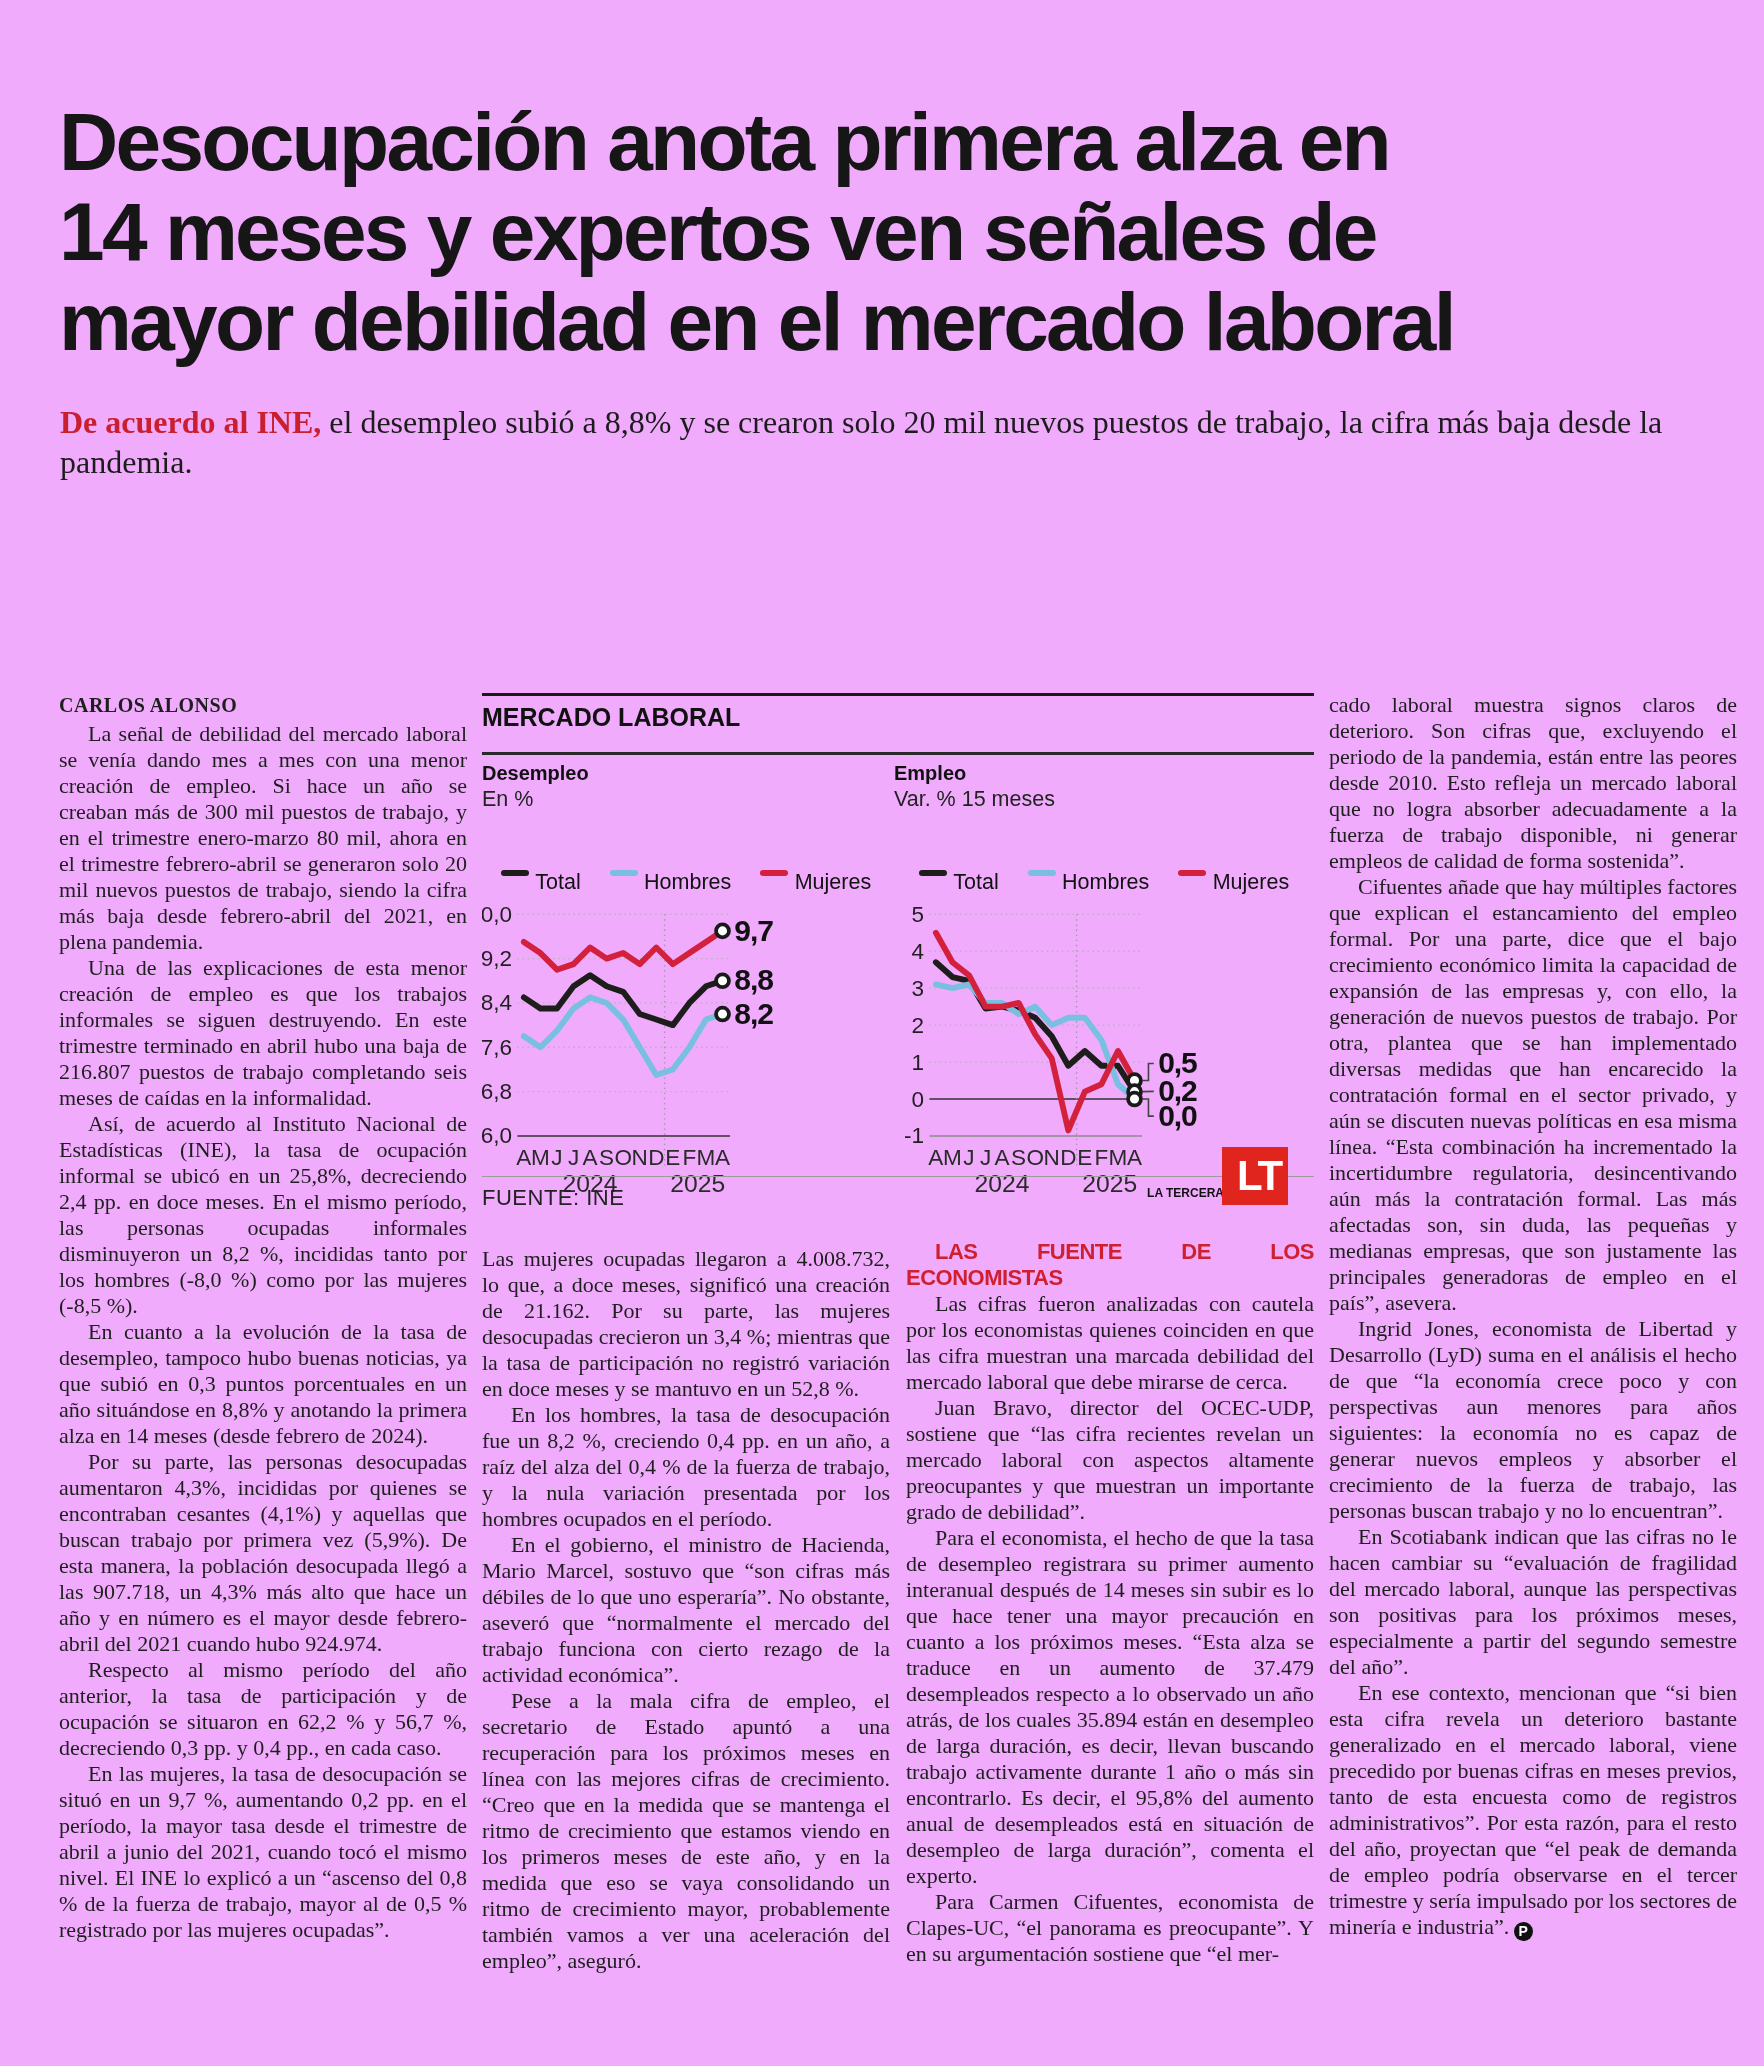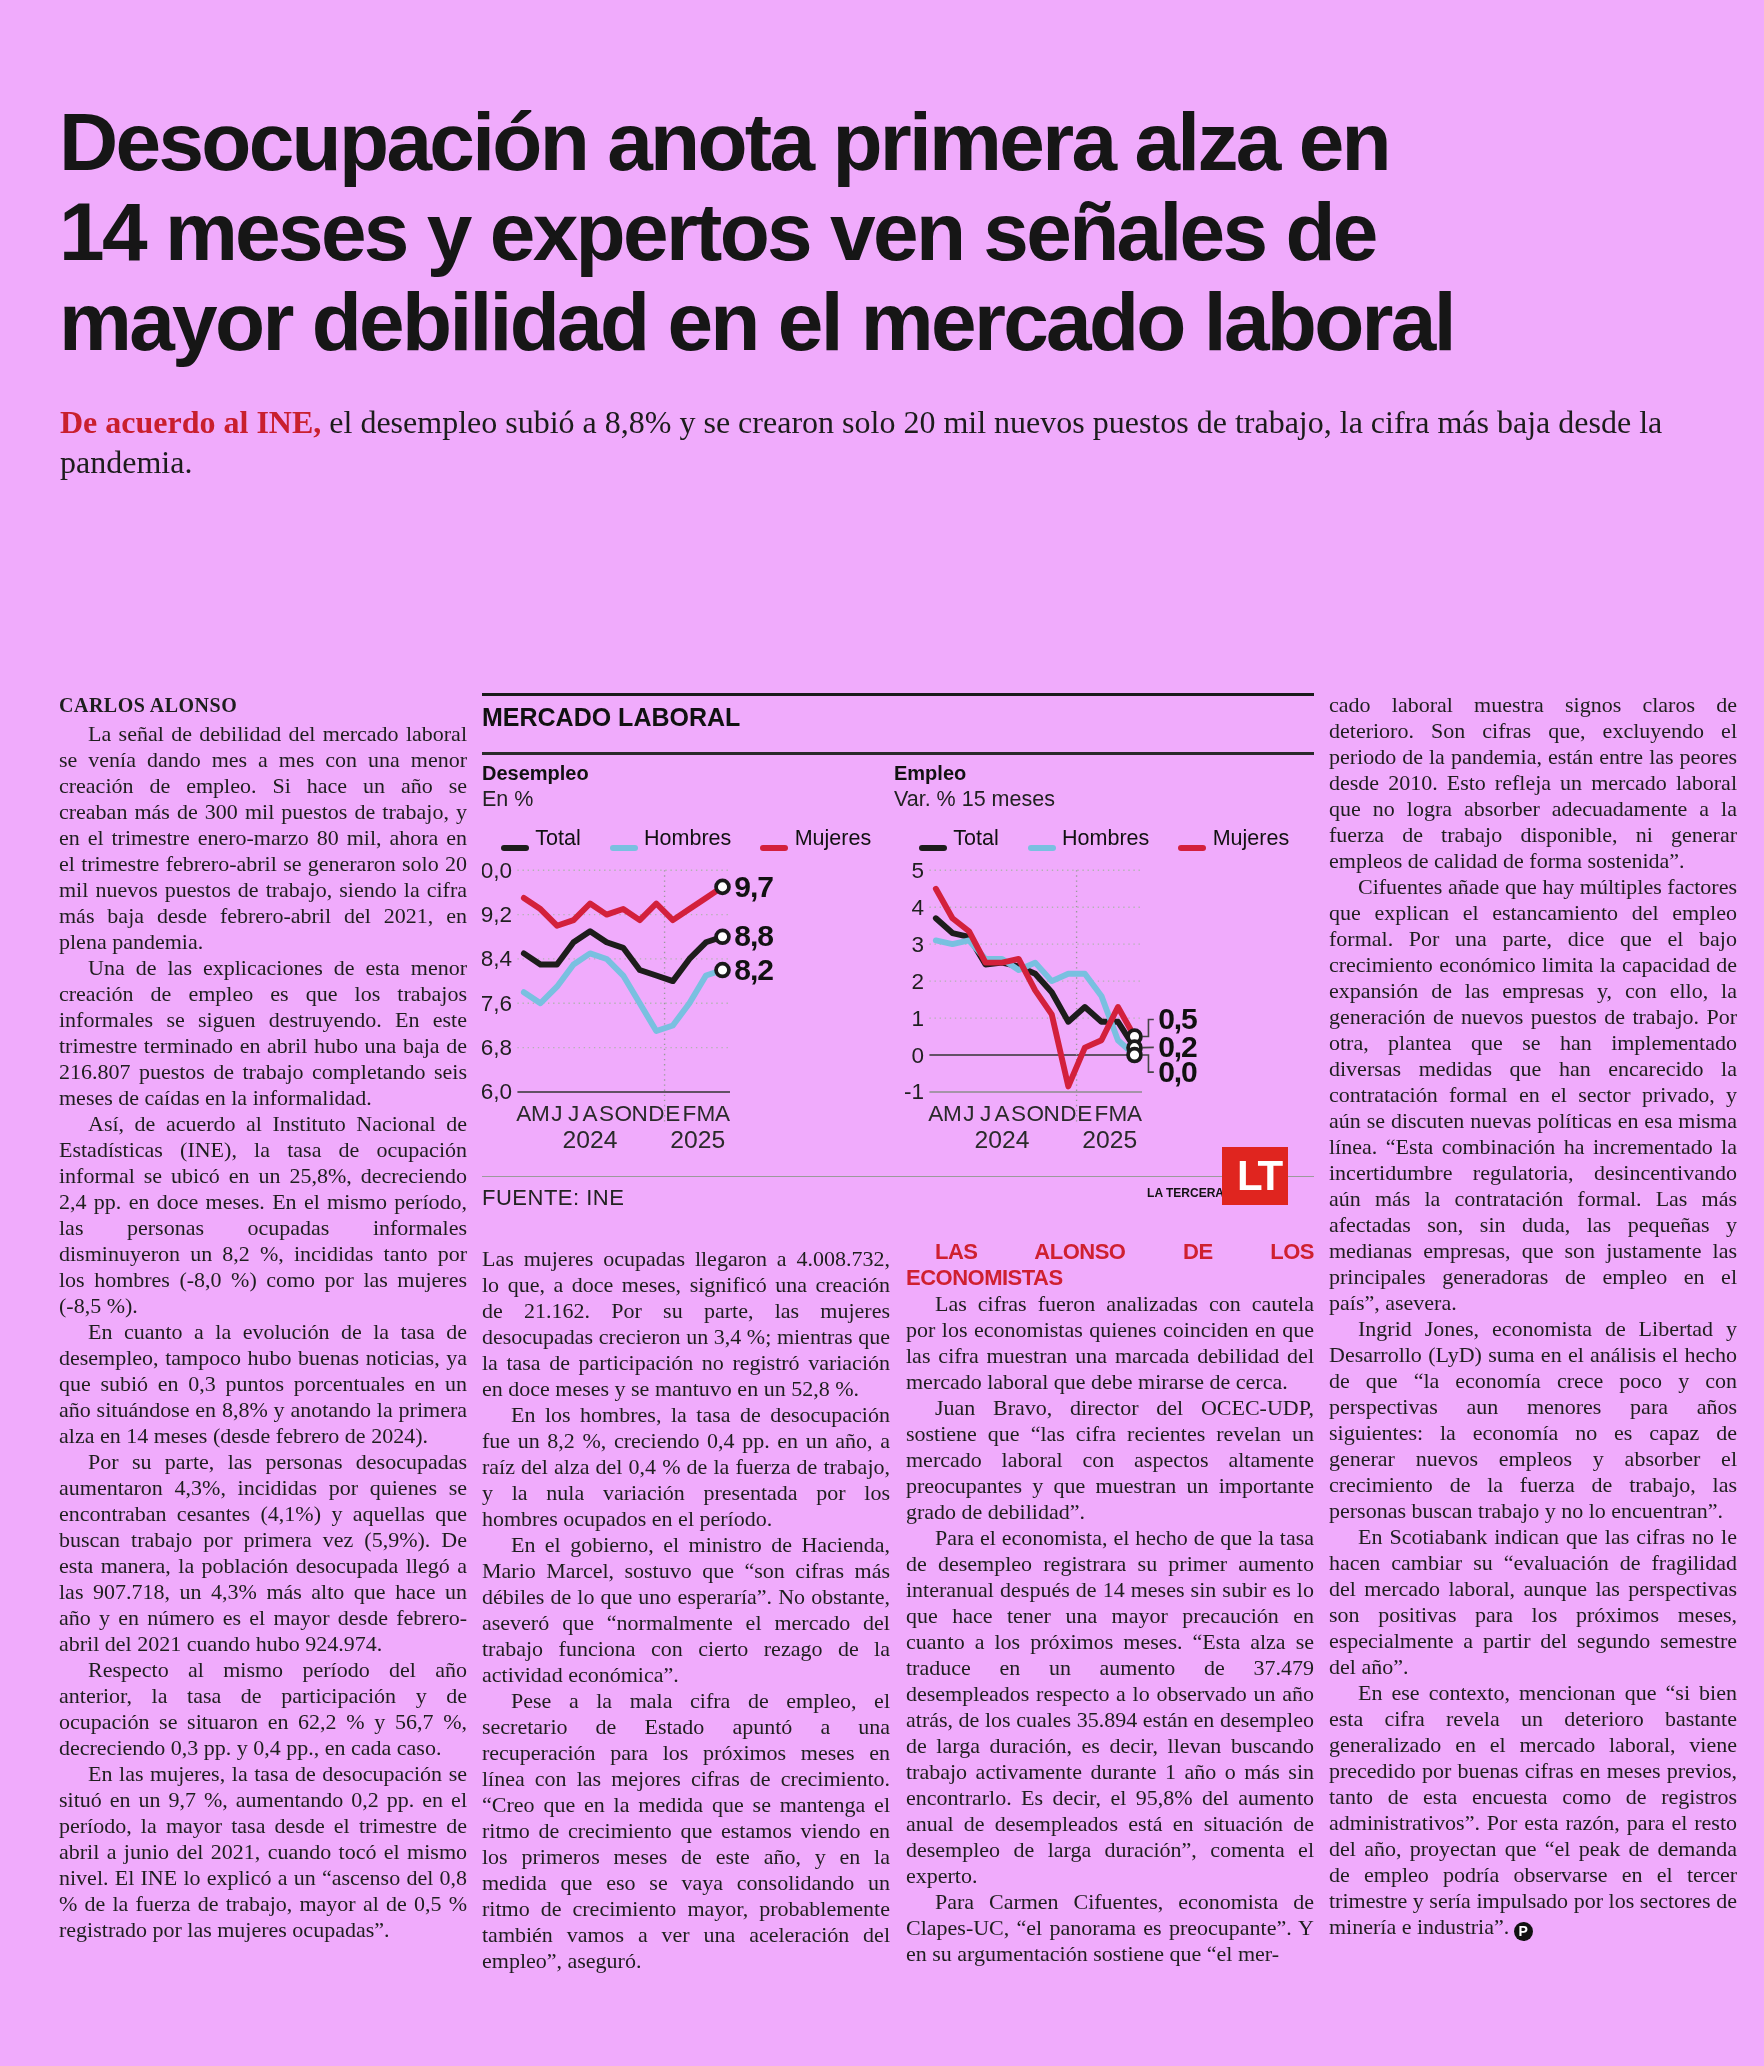--- a/index.html
+++ b/index.html
@@ -27,21 +27,21 @@
                font-family:"Liberation Sans", sans-serif;text-decoration:underline;}
   .rule-top{position:absolute;left:0;top:0;width:832px;height:2.7px;background:#1a1a1a;}
   .kicker{position:absolute;left:0;top:9.7px;font-weight:bold;font-size:25px;letter-spacing:0;color:#111;}
   .rule-mid{position:absolute;left:0;top:59px;width:832px;height:2.7px;background:#2a2a2a;}
   .panel{position:absolute;top:69px;height:344px;}
   .panel.left{left:0;width:408px;}
   .panel.right{left:412px;width:420px;}
   .chart-title{font-weight:bold;font-size:20px;color:#111;margin:0;}
   .chart-sub{font-size:21.5px;color:#222;margin:2.1px 0 0 0;}
   .legend{display:flex;justify-content:center;gap:29px;margin-top:14px;font-size:21.5px;color:#111;}
-  .legend-item{display:flex;align-items:flex-end;gap:6.4px;}
+  .legend-item{display:flex;align-items:flex-start;gap:6.4px;margin-top:44px;}
   .legend-swatch{display:inline-block;width:28px;height:5.9px;border-radius:3.2px;}
   .chart-svg{display:block;margin-top:3.2px;}
   .ig-footer-rule{position:absolute;left:0;top:483px;width:832px;height:1.1px;background:#9b9b9b;}
   .fuente{position:absolute;left:0;top:492px;font-size:22px;letter-spacing:0.5px;color:#222;}
   .credit{position:absolute;right:90px;top:493px;font-weight:bold;font-size:12px;letter-spacing:0;color:#111;}
   .lt-logo{position:absolute;right:26px;top:454px;width:58px;height:58px;background:#e0251f;
            color:#fff;font-weight:bold;font-size:42px;line-height:58px;text-align:center;
            letter-spacing:-2.1px;}
 </style>
 </head>
@@ -203,21 +203,21 @@
   </div>
 
   <div class="col" style="left:482px;top:1246px;">
     <p class="noindent">Las mujeres ocupadas llegaron a 4.008.732, lo que, a doce meses, significó una creación de 21.162. Por su parte, las mujeres desocupadas crecieron un 3,4 %; mientras que la tasa de participación no registró variación en doce meses y se mantuvo en un 52,8 %.</p>
     <p>En los hombres, la tasa de desocupación fue un 8,2 %, creciendo 0,4 pp. en un año, a raíz del alza del 0,4 % de la fuerza de trabajo, y la nula variación presentada por los hombres ocupados en el período.</p>
     <p>En el gobierno, el ministro de Hacienda, Mario Marcel, sostuvo que “son cifras más débiles de lo que uno esperaría”. No obstante, aseveró que “normalmente el mercado del trabajo funciona con cierto rezago de la actividad económica”.</p>
     <p>Pese a la mala cifra de empleo, el secretario de Estado apuntó a una recuperación para los próximos meses en línea con las mejores cifras de crecimiento. “Creo que en la medida que se mantenga el ritmo de crecimiento que estamos viendo en los primeros meses de este año, y en la medida que eso se vaya consolidando un ritmo de crecimiento mayor, probablemente también vamos a ver una aceleración del empleo”, aseguró.</p>
   </div>
 
   <div class="col" style="left:906px;top:1239px;">
-    <p class="sec-head">LAS ALONSO DE LOS ECONOMISTAS</p>
+    <p class="sec-head">LAS FUENTE DE LOS ECONOMISTAS</p>
     <p>Las cifras fueron analizadas con cautela por los economistas quienes coinciden en que las cifra muestran una marcada debilidad del mercado laboral que debe mirarse de cerca.</p>
     <p>Juan Bravo, director del OCEC-UDP, sostiene que “las cifra recientes revelan un mercado laboral con aspectos altamente preocupantes y que muestran un importante grado de debilidad”.</p>
     <p>Para el economista, el hecho de que la tasa de desempleo registrara su primer aumento interanual después de 14 meses sin subir es lo que hace tener una mayor precaución en cuanto a los próximos meses. “Esta alza se traduce en un aumento de 37.479 desempleados respecto a lo observado un año atrás, de los cuales 35.894 están en desempleo de larga duración, es decir, llevan buscando trabajo activamente durante 1 año o más sin encontrarlo. Es decir, el 95,8% del aumento anual de desempleados está en situación de desempleo de larga duración”, comenta el experto.</p>
     <p>Para Carmen Cifuentes, economista de Clapes-UC, “el panorama es preocupante”. Y en su argumentación sostiene que “el mer-</p>
   </div>
 
   <div class="col" style="left:1329px;top:692px;">
     <p class="noindent">cado laboral muestra signos claros de deterioro. Son cifras que, excluyendo el periodo de la pandemia, están entre las peores desde 2010. Esto refleja un mercado laboral que no logra absorber adecuadamente a la fuerza de trabajo disponible, ni generar empleos de calidad de forma sostenida”.</p>
     <p>Cifuentes añade que hay múltiples factores que explican el estancamiento del empleo formal. Por una parte, dice que el bajo crecimiento económico limita la capacidad de expansión de las empresas y, con ello, la generación de nuevos puestos de trabajo. Por otra, plantea que se han implementado diversas medidas que han encarecido la contratación formal en el sector privado, y aún se discuten nuevas políticas en esa misma línea. “Esta combinación ha incrementado la incertidumbre regulatoria, desincentivando aún más la contratación formal. Las más afectadas son, sin duda, las pequeñas y medianas empresas, que son justamente las principales generadoras de empleo en el país”, asevera.</p>
     <p>Ingrid Jones, economista de Libertad y Desarrollo (LyD) suma en el análisis el hecho de que “la economía crece poco y con perspectivas aun menores para años siguientes: la economía no es capaz de generar nuevos empleos y absorber el crecimiento de la fuerza de trabajo, las personas buscan trabajo y no lo encuentran”.</p>

